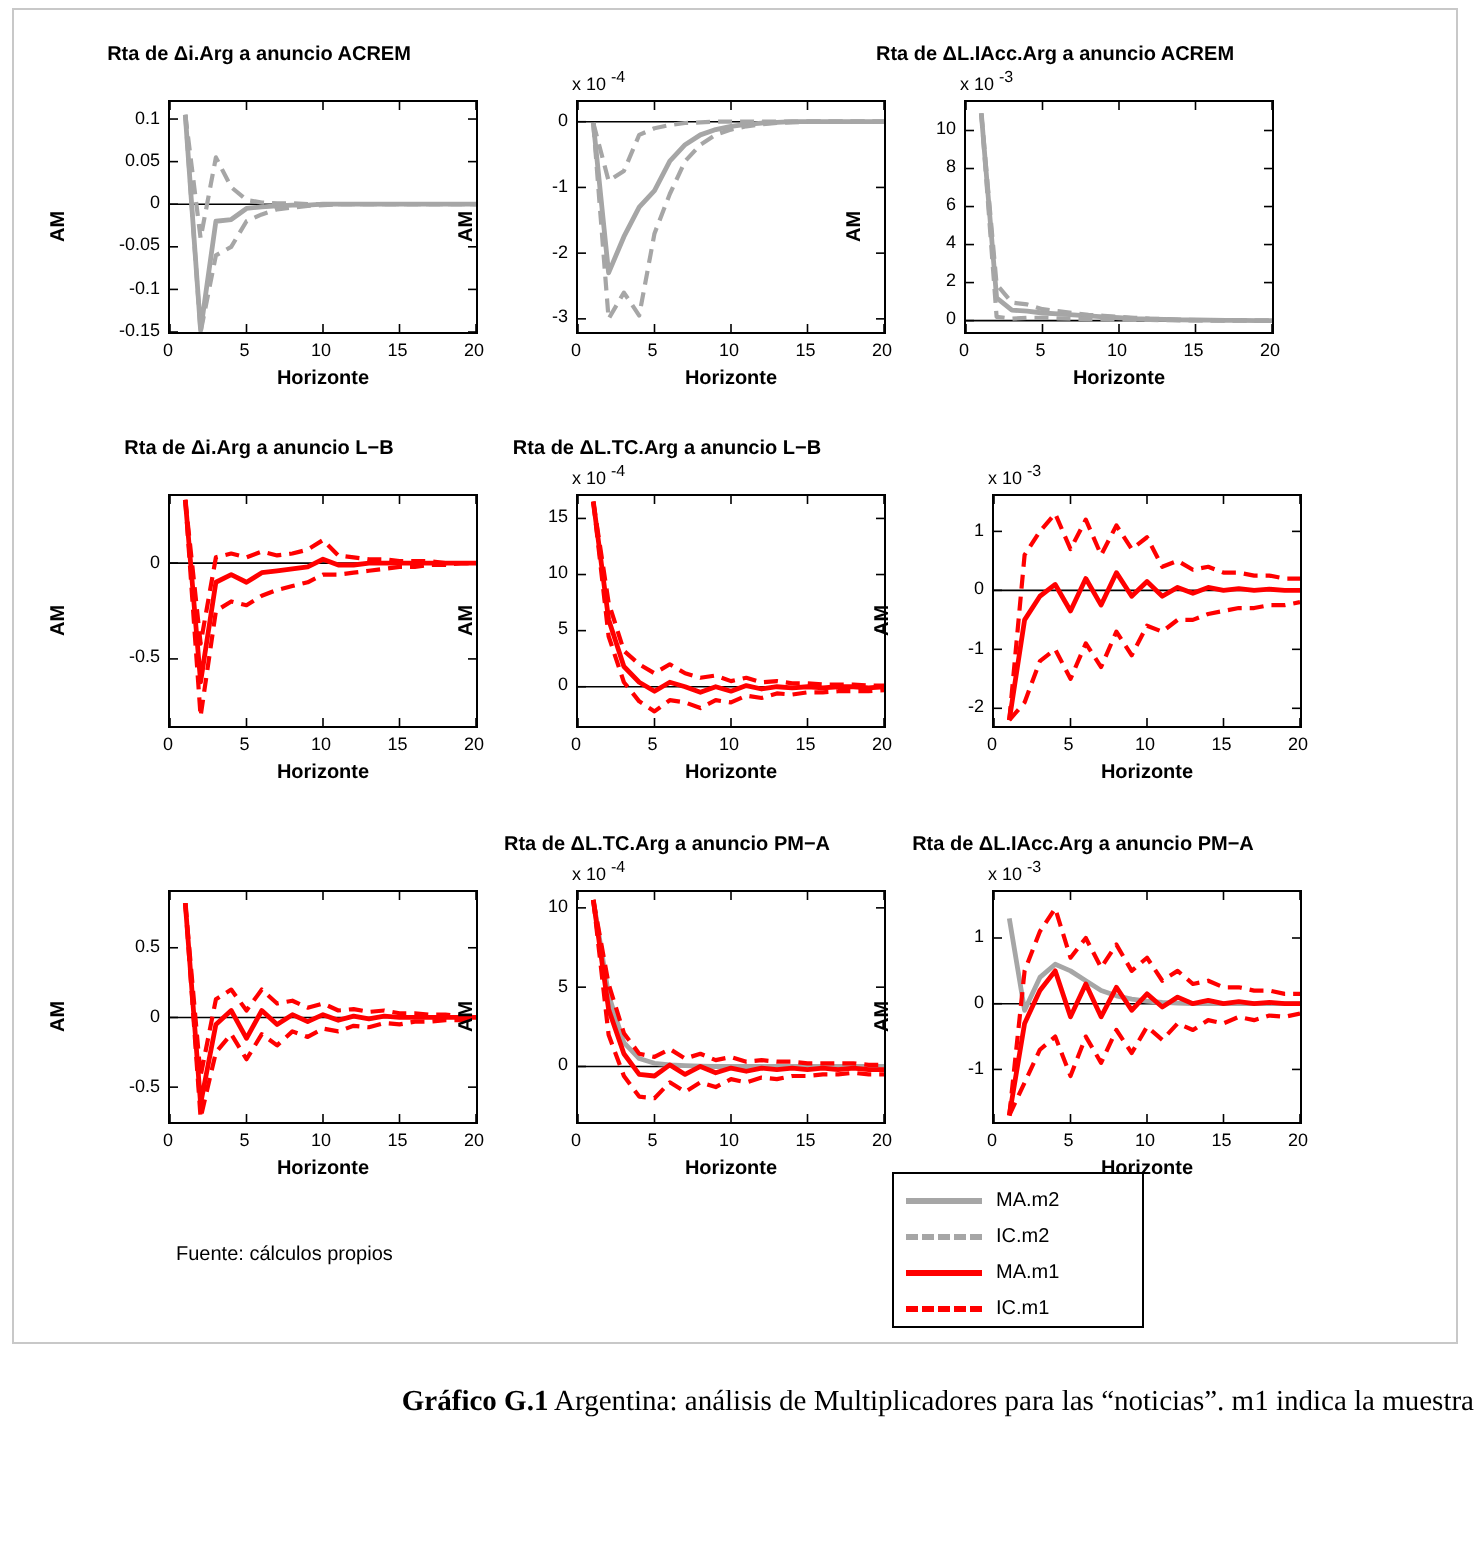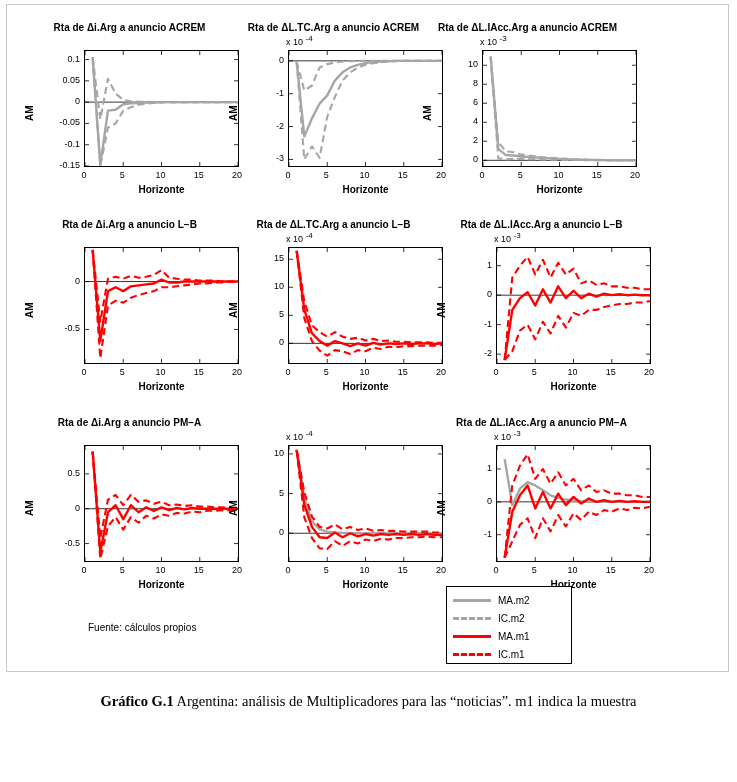--- a/index.html
+++ b/index.html
@@ -99,21 +99,21 @@
     font-size:10px;
   }
   .source-note{
     position:absolute;
     font-family:"Liberation Sans", sans-serif;
     font-size:10px;
   }
   .caption{
     position:absolute;
     left:0;top:690px;width:737px;
-    text-align:center;
+    text-align:right;
     font-family:"Liberation Serif", serif;
     font-size:14.5px;
     line-height:22px;
   }
   .caption b{font-weight:bold;}
   svg{display:block;}
 </style>
 </head>
 <body>
 
@@ -160,21 +160,20 @@
       <div class="ytick" style="left: 20px; width: 48px; top: 31.5185px;">0.1</div>
       <div class="xtick" style="left: 57px; width: 30px; top: 148px;">0</div>
       <div class="xtick" style="left: 95.25px; width: 30px; top: 148px;">5</div>
       <div class="xtick" style="left: 133.5px; width: 30px; top: 148px;">10</div>
       <div class="xtick" style="left: 171.75px; width: 30px; top: 148px;">15</div>
       <div class="xtick" style="left: 210px; width: 30px; top: 148px;">20</div>
       <div class="xlabel" style="left: 72px; width: 155px; top: 162px;">Horizonte</div>
       <div class="ylabel" style="left: 12px; top: 98.5px;">AM</div>
     </div>
     <div class="panel" style="left: 210px; top: 18px; width: 235px; height: 177px;">
-      <div class="panel-title" style="top: 0px; left: 0px; width: 235px;">Rta de ΔL.TC.Arg a anuncio ACREM</div>
       <div class="plotbox" style="left: 72px; top: 28px; width: 155px; height: 117px;">
         <svg width="153" height="115" viewBox="0 0 153 115">
           <line x1="0" x2="153" y1="9.857142857142847" y2="9.857142857142847" stroke="#000" stroke-width="0.8"></line>
           <line x1="0" x2="4" y1="108.42857142857142" y2="108.42857142857142" stroke="#000" stroke-width="0.8"></line>
           <line x1="153" x2="149" y1="108.42857142857142" y2="108.42857142857142" stroke="#000" stroke-width="0.8"></line>
           <line x1="0" x2="4" y1="75.57142857142856" y2="75.57142857142856" stroke="#000" stroke-width="0.8"></line>
           <line x1="153" x2="149" y1="75.57142857142856" y2="75.57142857142856" stroke="#000" stroke-width="0.8"></line>
           <line x1="0" x2="4" y1="42.71428571428571" y2="42.71428571428571" stroke="#000" stroke-width="0.8"></line>
           <line x1="153" x2="149" y1="42.71428571428571" y2="42.71428571428571" stroke="#000" stroke-width="0.8"></line>
           <line x1="0" x2="4" y1="9.857142857142847" y2="9.857142857142847" stroke="#000" stroke-width="0.8"></line>
@@ -323,21 +322,20 @@
       <div class="xtick" style="left: 57px; width: 30px; top: 148px;">0</div>
       <div class="xtick" style="left: 95.25px; width: 30px; top: 148px;">5</div>
       <div class="xtick" style="left: 133.5px; width: 30px; top: 148px;">10</div>
       <div class="xtick" style="left: 171.75px; width: 30px; top: 148px;">15</div>
       <div class="xtick" style="left: 210px; width: 30px; top: 148px;">20</div>
       <div class="expo" style="left: 70px; top: 12px;"><span>x 10 </span><sup style="font-size: 8px;">-4</sup></div>
       <div class="xlabel" style="left: 72px; width: 155px; top: 162px;">Horizonte</div>
       <div class="ylabel" style="left: 12px; top: 98.5px;">AM</div>
     </div>
     <div class="panel" style="left: 418px; top: 215px; width: 235px; height: 177px;">
-      <div class="panel-title" style="top: 0px; left: 0px; width: 235px;">Rta de ΔL.IAcc.Arg a anuncio L−B</div>
       <div class="plotbox" style="left: 72px; top: 28px; width: 155px; height: 117px;">
         <svg width="153" height="115" viewBox="0 0 153 115">
           <line x1="0" x2="153" y1="47.17948717948718" y2="47.17948717948718" stroke="#000" stroke-width="0.8"></line>
           <line x1="0" x2="4" y1="106.15384615384616" y2="106.15384615384616" stroke="#000" stroke-width="0.8"></line>
           <line x1="153" x2="149" y1="106.15384615384616" y2="106.15384615384616" stroke="#000" stroke-width="0.8"></line>
           <line x1="0" x2="4" y1="76.66666666666667" y2="76.66666666666667" stroke="#000" stroke-width="0.8"></line>
           <line x1="153" x2="149" y1="76.66666666666667" y2="76.66666666666667" stroke="#000" stroke-width="0.8"></line>
           <line x1="0" x2="4" y1="47.17948717948718" y2="47.17948717948718" stroke="#000" stroke-width="0.8"></line>
           <line x1="153" x2="149" y1="47.17948717948718" y2="47.17948717948718" stroke="#000" stroke-width="0.8"></line>
           <line x1="0" x2="4" y1="17.692307692307693" y2="17.692307692307693" stroke="#000" stroke-width="0.8"></line>
@@ -364,21 +362,20 @@
       <div class="xtick" style="left: 57px; width: 30px; top: 148px;">0</div>
       <div class="xtick" style="left: 95.25px; width: 30px; top: 148px;">5</div>
       <div class="xtick" style="left: 133.5px; width: 30px; top: 148px;">10</div>
       <div class="xtick" style="left: 171.75px; width: 30px; top: 148px;">15</div>
       <div class="xtick" style="left: 210px; width: 30px; top: 148px;">20</div>
       <div class="expo" style="left: 70px; top: 12px;"><span>x 10 </span><sup style="font-size: 8px;">-3</sup></div>
       <div class="xlabel" style="left: 72px; width: 155px; top: 162px;">Horizonte</div>
       <div class="ylabel" style="left: 12px; top: 98.5px;">AM</div>
     </div>
     <div class="panel" style="left: 6px; top: 413px; width: 235px; height: 177px;">
-      <div class="panel-title" style="top: 0px; left: 0px; width: 235px;">Rta de Δi.Arg a anuncio PM−A</div>
       <div class="plotbox" style="left: 72px; top: 28px; width: 155px; height: 117px;">
         <svg width="153" height="115" viewBox="0 0 153 115">
           <line x1="0" x2="153" y1="62.72727272727272" y2="62.72727272727272" stroke="#000" stroke-width="0.8"></line>
           <line x1="0" x2="4" y1="97.57575757575758" y2="97.57575757575758" stroke="#000" stroke-width="0.8"></line>
           <line x1="153" x2="149" y1="97.57575757575758" y2="97.57575757575758" stroke="#000" stroke-width="0.8"></line>
           <line x1="0" x2="4" y1="62.72727272727272" y2="62.72727272727272" stroke="#000" stroke-width="0.8"></line>
           <line x1="153" x2="149" y1="62.72727272727272" y2="62.72727272727272" stroke="#000" stroke-width="0.8"></line>
           <line x1="0" x2="4" y1="27.878787878787875" y2="27.878787878787875" stroke="#000" stroke-width="0.8"></line>
           <line x1="153" x2="149" y1="27.878787878787875" y2="27.878787878787875" stroke="#000" stroke-width="0.8"></line>
           <line y1="115" y2="111" x1="0" x2="0" stroke="#000" stroke-width="0.8"></line>
@@ -401,20 +398,21 @@
       <div class="ytick" style="left: 20px; width: 48px; top: 50.8788px;">0.5</div>
       <div class="xtick" style="left: 57px; width: 30px; top: 148px;">0</div>
       <div class="xtick" style="left: 95.25px; width: 30px; top: 148px;">5</div>
       <div class="xtick" style="left: 133.5px; width: 30px; top: 148px;">10</div>
       <div class="xtick" style="left: 171.75px; width: 30px; top: 148px;">15</div>
       <div class="xtick" style="left: 210px; width: 30px; top: 148px;">20</div>
       <div class="xlabel" style="left: 72px; width: 155px; top: 162px;">Horizonte</div>
       <div class="ylabel" style="left: 12px; top: 98.5px;">AM</div>
     </div>
     <div class="panel" style="left: 210px; top: 413px; width: 235px; height: 177px;">
+      <div class="panel-title" style="top: 0px; left: 0px; width: 235px;">Rta de ΔL.TC.Arg a anuncio PM−A</div>
       <div class="plotbox" style="left: 72px; top: 28px; width: 155px; height: 117px;">
         <svg width="153" height="115" viewBox="0 0 153 115">
           <line x1="0" x2="153" y1="87.24137931034483" y2="87.24137931034483" stroke="#000" stroke-width="0.8"></line>
           <line x1="0" x2="4" y1="87.24137931034483" y2="87.24137931034483" stroke="#000" stroke-width="0.8"></line>
           <line x1="153" x2="149" y1="87.24137931034483" y2="87.24137931034483" stroke="#000" stroke-width="0.8"></line>
           <line x1="0" x2="4" y1="47.58620689655173" y2="47.58620689655173" stroke="#000" stroke-width="0.8"></line>
           <line x1="153" x2="149" y1="47.58620689655173" y2="47.58620689655173" stroke="#000" stroke-width="0.8"></line>
           <line x1="0" x2="4" y1="7.931034482758619" y2="7.931034482758619" stroke="#000" stroke-width="0.8"></line>
           <line x1="153" x2="149" y1="7.931034482758619" y2="7.931034482758619" stroke="#000" stroke-width="0.8"></line>
           <line y1="115" y2="111" x1="0" x2="0" stroke="#000" stroke-width="0.8"></line>

